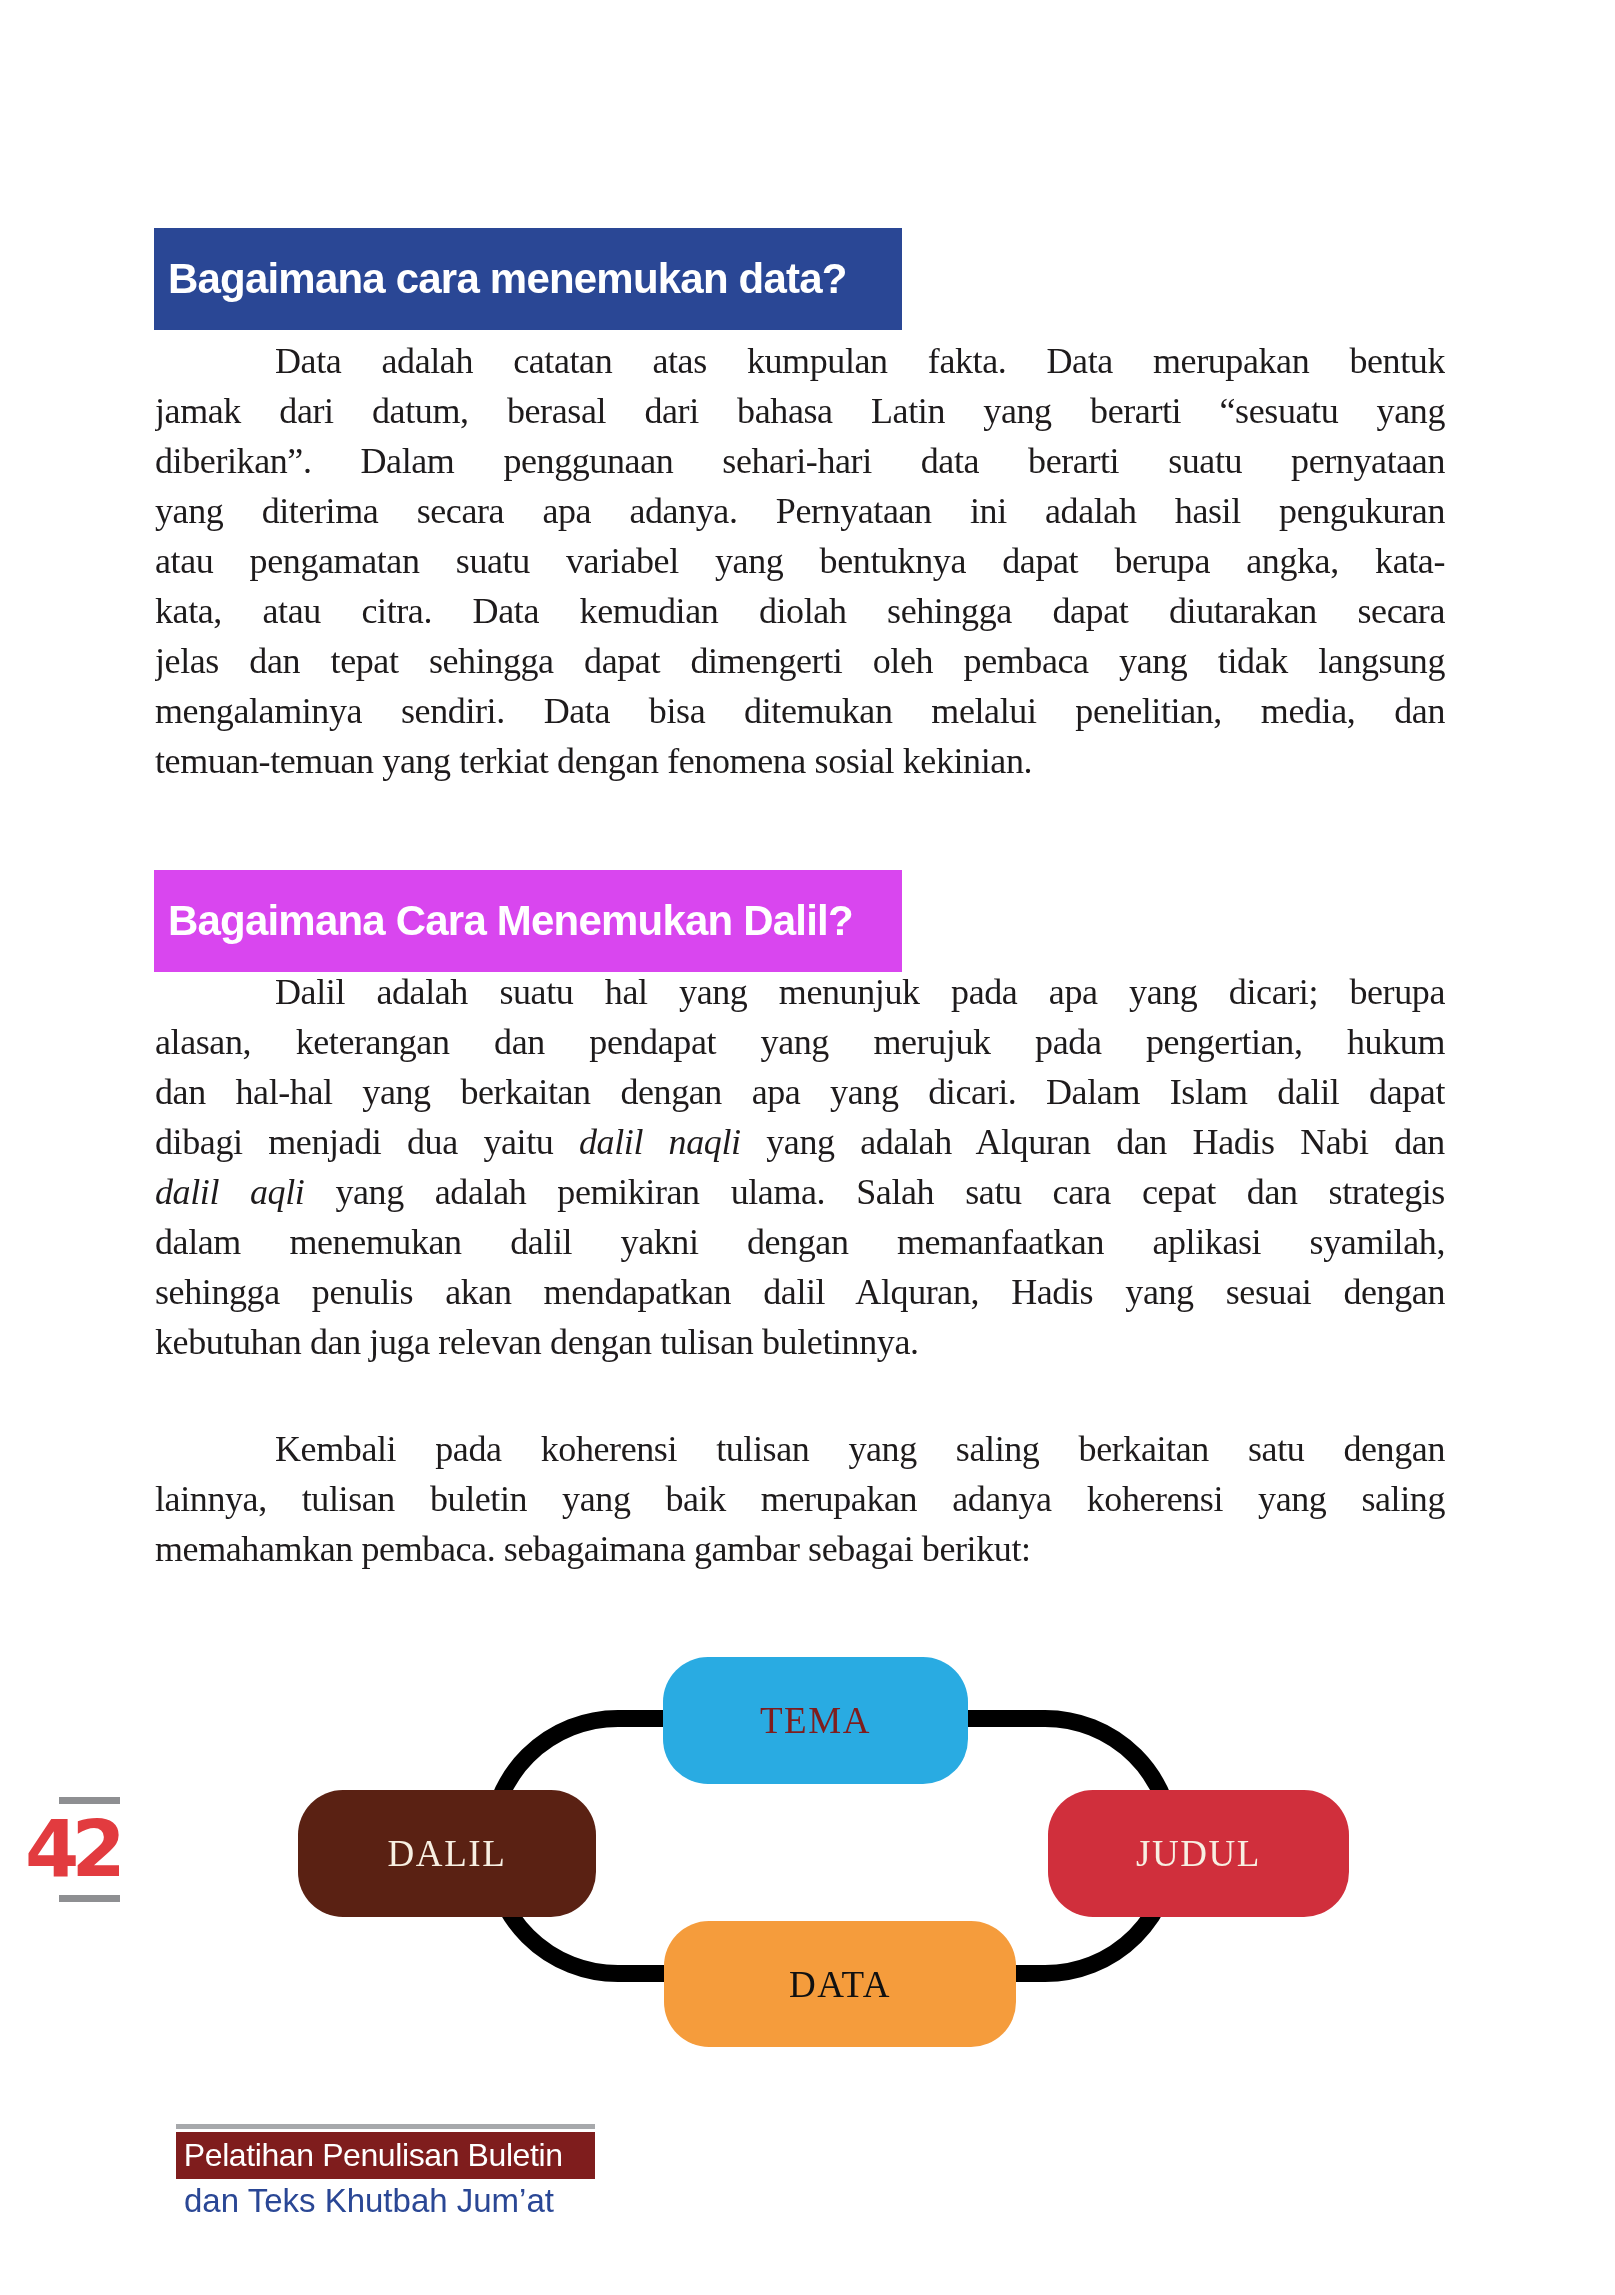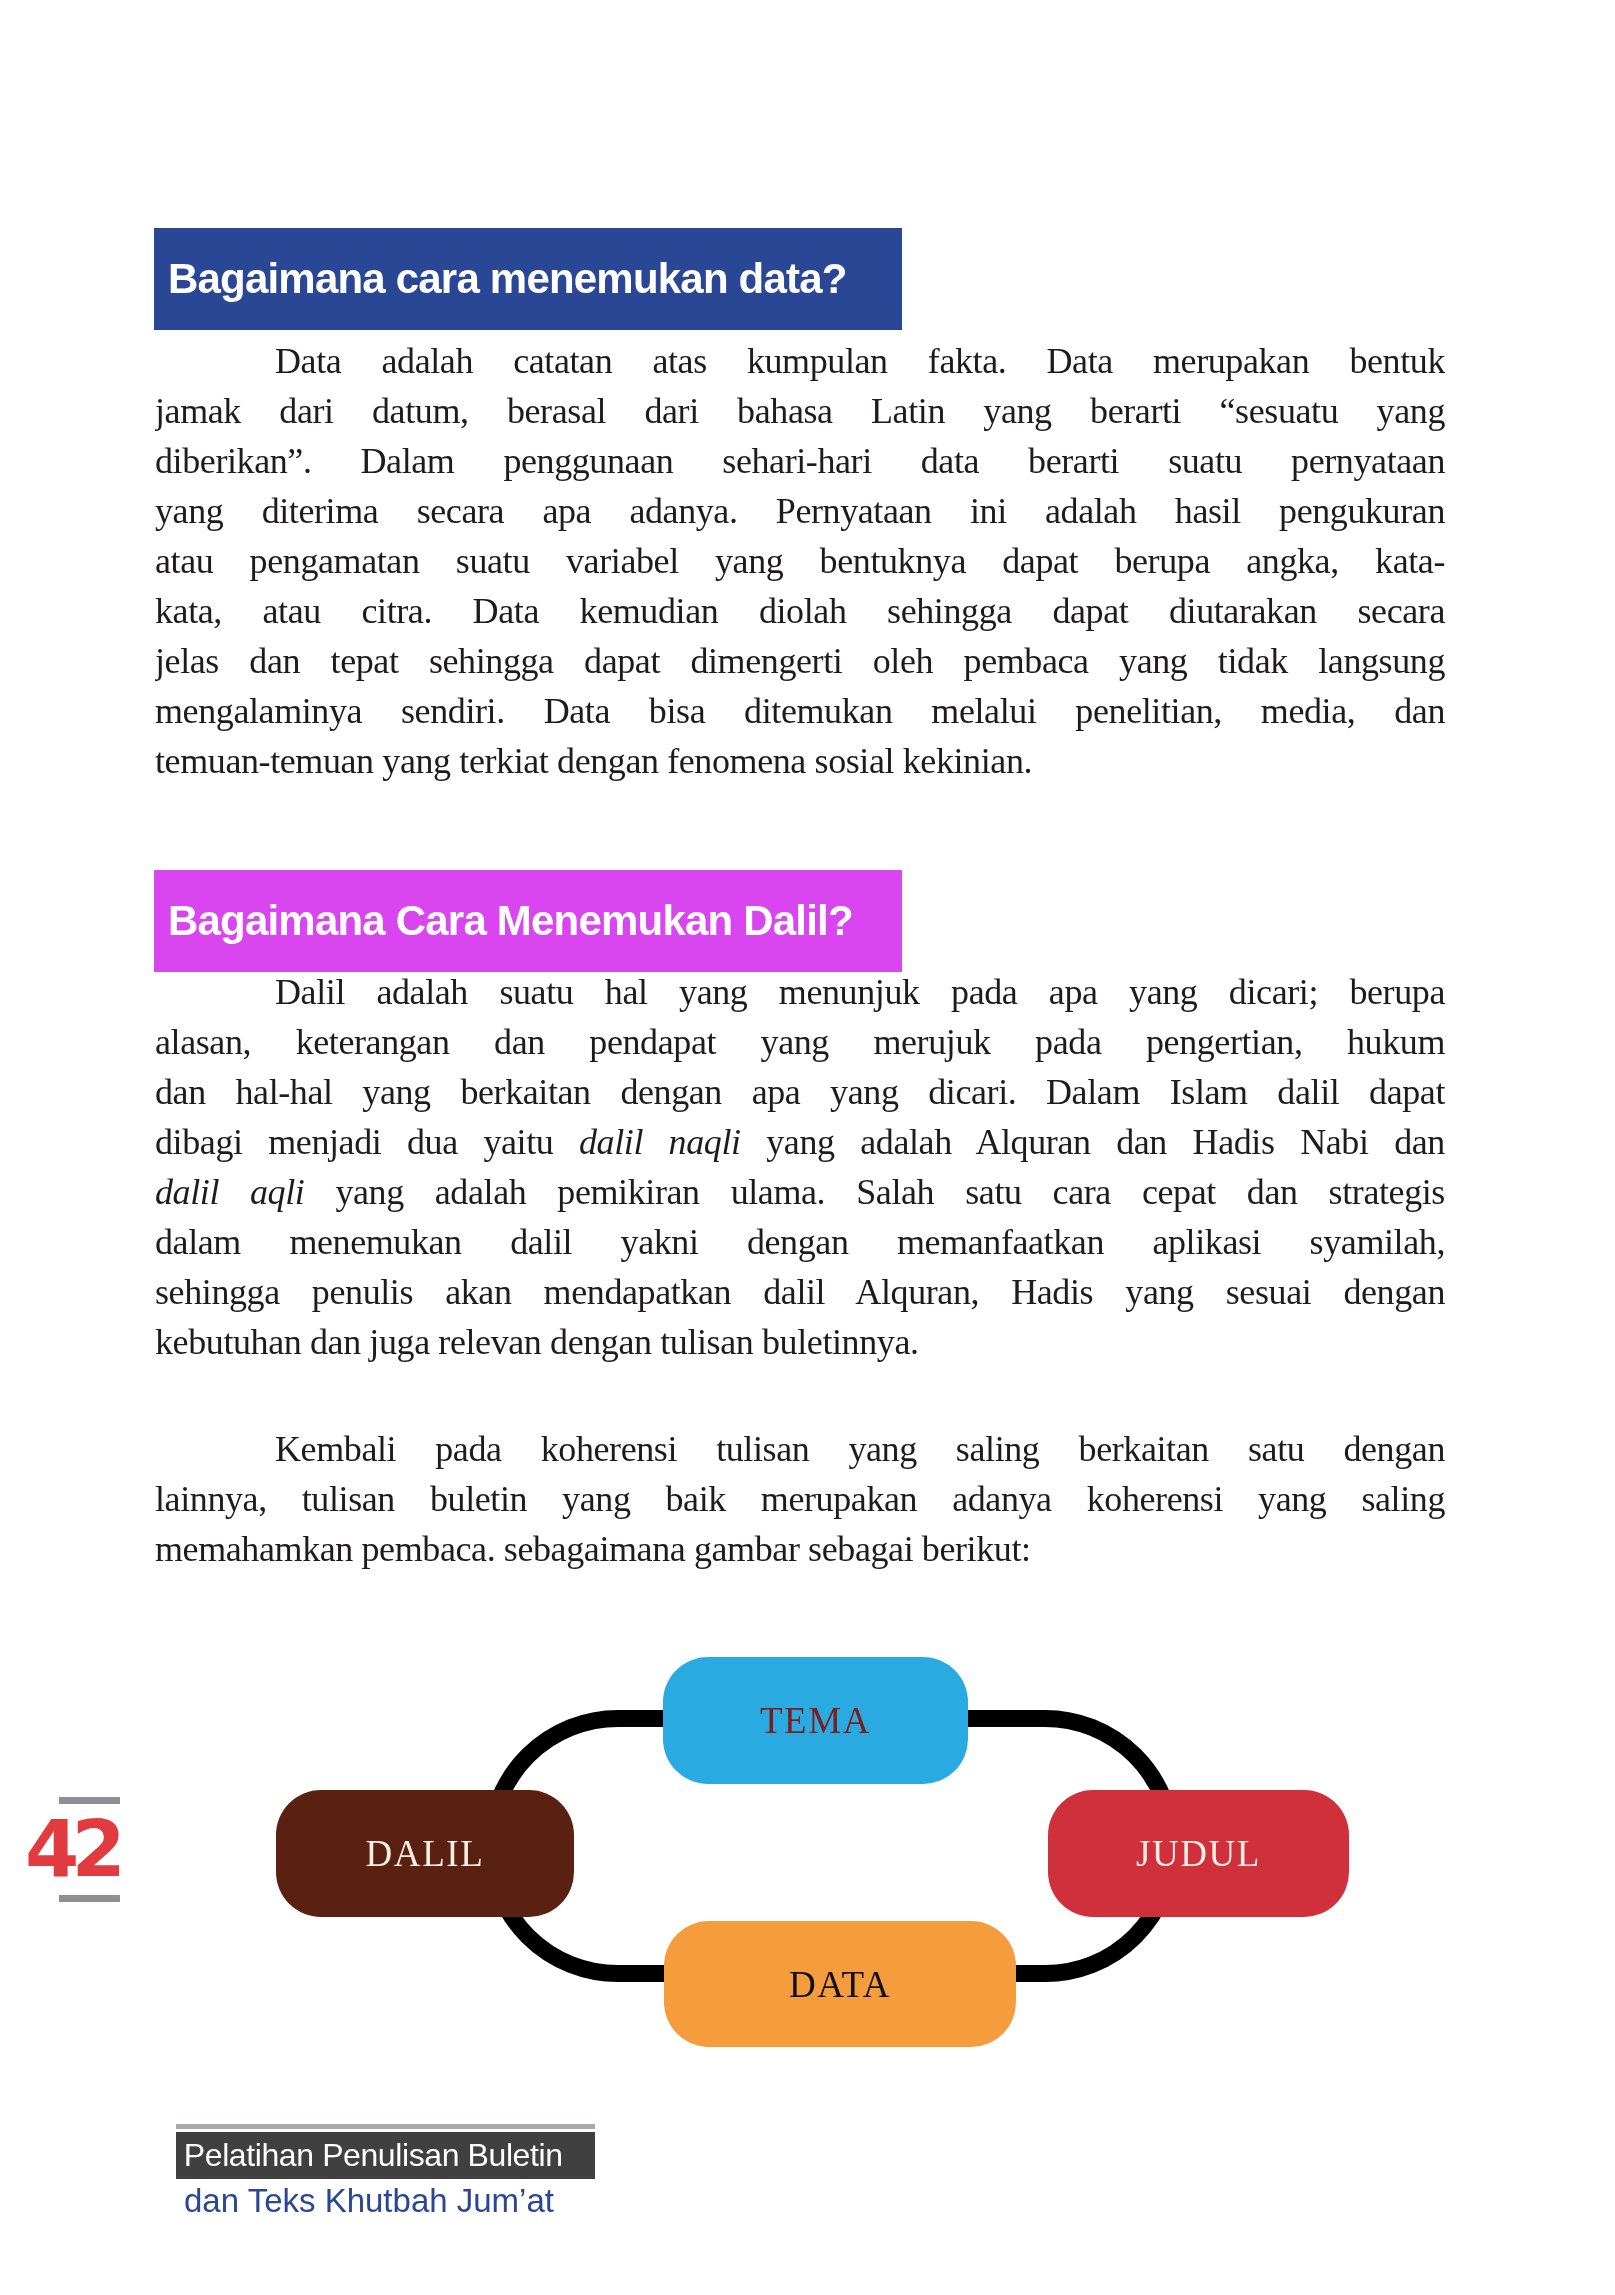--- a/index.html
+++ b/index.html
@@ -20,21 +20,21 @@
   #para-3{top:1424px;}
   .bline{height:50px;text-align:justify;text-align-last:justify;overflow:hidden;}
   .bline.last{text-align-last:left;}
   .bline.indent{text-indent:120px;}
   
   .loop{position:absolute;left:482px;top:1710px;width:699px;height:272px;
         border:17px solid #000;border-radius:136px;box-sizing:border-box;}
   .node{position:absolute;display:flex;align-items:center;justify-content:center;
         border-radius:45px;font-size:37px;letter-spacing:1.6px;}
   #node-tema{left:663px;top:1657px;width:305px;height:127px;}
-  #node-dalil{left:276px;top:1790px;width:298px;height:127px;}
+  #node-dalil{left:298px;top:1790px;width:298px;height:127px;}
   #node-judul{left:1048px;top:1790px;width:301px;height:127px;}
   #node-data{left:664px;top:1921px;width:352px;height:126px;}
   
   .pbar{position:absolute;left:59px;width:61px;height:7px;}
   #pbar-top{top:1797px;}
   #pbar-bottom{top:1895px;}
   #page-number{position:absolute;left:25px;top:1804px;
         font-family:"DejaVu Sans",sans-serif;font-weight:bold;font-size:78px;
         letter-spacing:-7.8px;}
   
@@ -102,19 +102,19 @@
     <div class="node" id="node-data" style="background-color: rgb(245, 156, 60); color: rgb(17, 17, 17);">
       <span>DATA</span>
     </div>
   </div>
 
   <div class="pbar" id="pbar-top" style="background-color: rgb(142, 143, 146);"></div>
   <div id="page-number" style="color: rgb(226, 59, 63);">42</div>
   <div class="pbar" id="pbar-bottom" style="background-color: rgb(142, 143, 146);"></div>
 
   <div id="footer-rule" style="background-color: rgb(167, 169, 172);"></div>
-  <div id="footer-box" style="background-color: #404040;">
+  <div id="footer-box" style="background-color: #7f1d1d;">
     <span>Pelatihan Penulisan Buletin</span>
   </div>
   <div id="footer-sub" style="color: rgb(42, 71, 149);">dan Teks Khutbah Jum’at</div>
 
 </div>
 
 
 </body></html>

